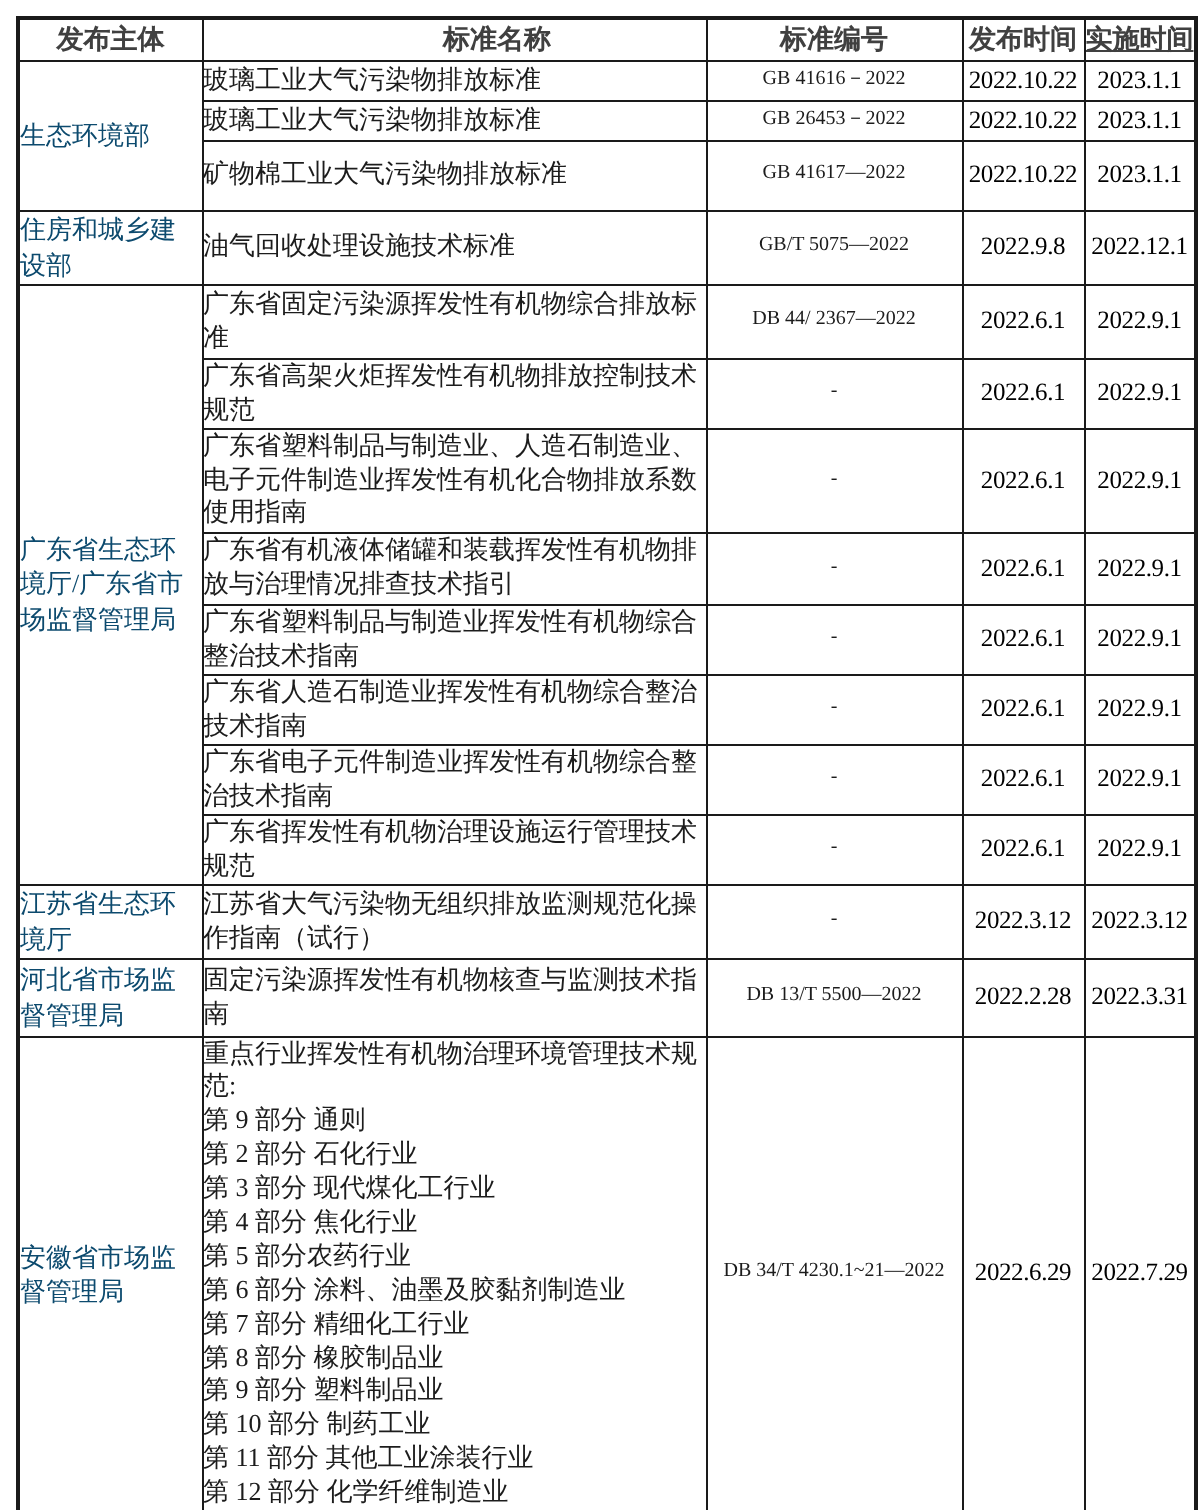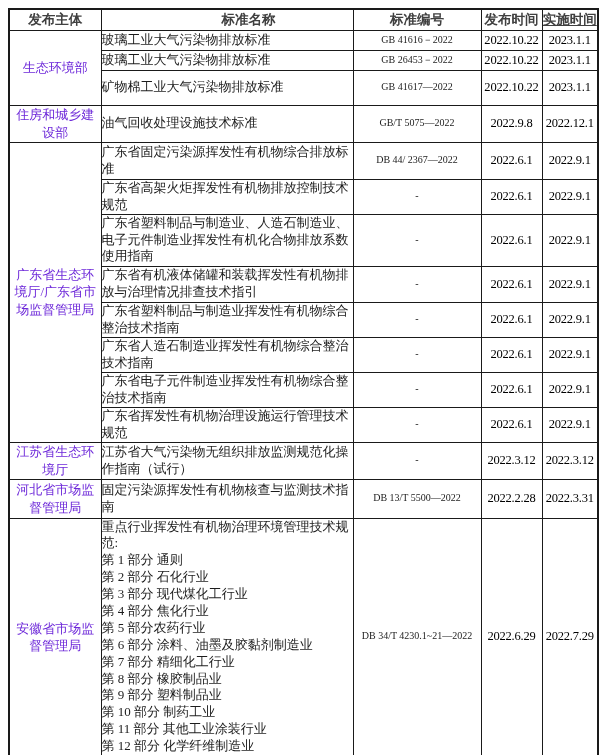--- a/index.html
+++ b/index.html
@@ -34,23 +34,22 @@
     box-sizing: border-box;
   }
   table.standards th {
     color: #404040;
     font-weight: bold;
     font-size: 13.5px;
     text-align: center;
     height: 21px;
   }
   td.entity-cell {
-    text-align: center;
     font-size: 13px;
-    color: #6d28d9;
+    color: #0c4a6e;
     padding: 0 8px;
     line-height: 1.32;
   }
   td.name-cell {
     text-align: left;
     font-size: 13px;
     color: #1c1c1c;
     padding: 2px 4px 2px 6px;
     line-height: 1.3;
   }
@@ -171,21 +170,21 @@
           <td class="entity-cell" rowspan="1">河北省市场监督管理局</td>
           <td class="name-cell">固定污染源挥发性有机物核查与监测技术指南</td>
           <td class="number-cell">DB 13/T 5500—2022</td>
           <td class="date-cell">2022.2.28</td>
           <td class="date-cell">2022.3.31</td>
         </tr>
         <tr style="height: 234px;">
           <td class="entity-cell" rowspan="1">安徽省市场监督管理局</td>
           <td class="name-cell">
             <span class="name-line">重点行业挥发性有机物治理环境管理技术规范:</span>
-            <span class="name-line">第 1 部分 通则</span>
+            <span class="name-line">第 9 部分 通则</span>
             <span class="name-line">第 2 部分 石化行业</span>
             <span class="name-line">第 3 部分 现代煤化工行业</span>
             <span class="name-line">第 4 部分 焦化行业</span>
             <span class="name-line">第 5 部分农药行业</span>
             <span class="name-line">第 6 部分 涂料、油墨及胶黏剂制造业</span>
             <span class="name-line">第 7 部分 精细化工行业</span>
             <span class="name-line">第 8 部分 橡胶制品业</span>
             <span class="name-line">第 9 部分 塑料制品业</span>
             <span class="name-line">第 10 部分 制药工业</span>
             <span class="name-line">第 11 部分 其他工业涂装行业</span>

